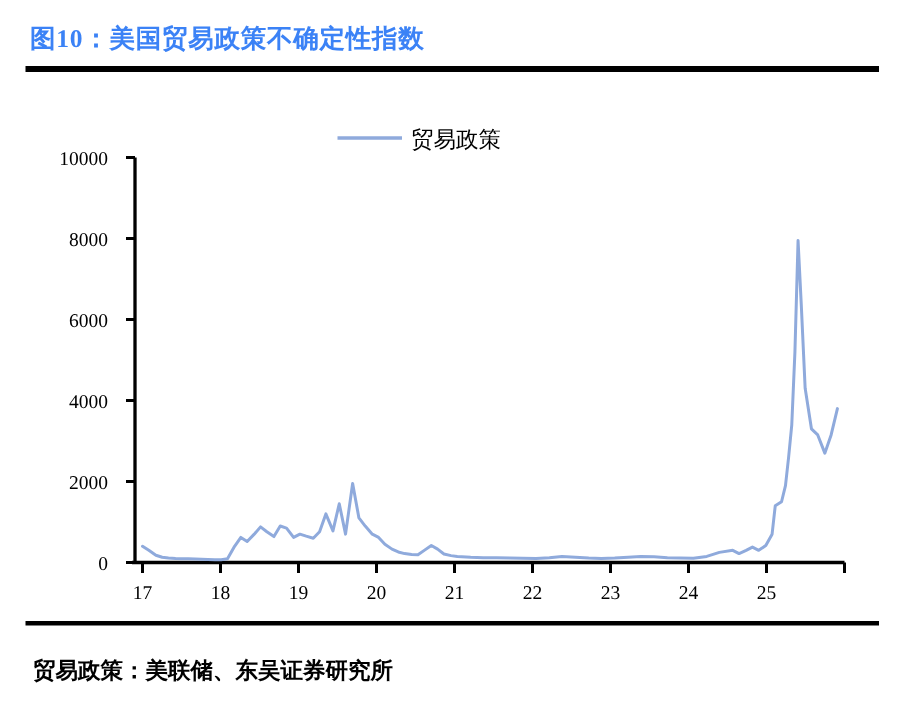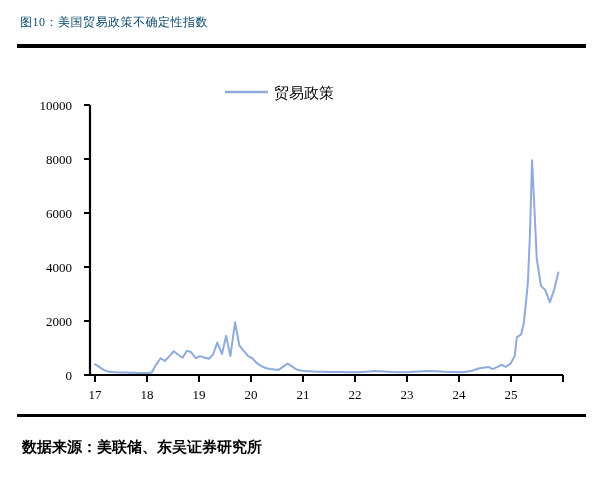--- a/index.html
+++ b/index.html
@@ -24,23 +24,23 @@
     left: 0;
     top: 0;
     width: 603px;
     height: 52px;
   }
   .fig-title {
     position: absolute;
     left: 20px;
     top: 14px;
     font-family: "Liberation Serif", "DejaVu Serif", serif;
-    font-size: 12px;
-    font-weight: normal;
-    color: #0c4a6e;
+    font-size: 17px;
+    font-weight: bold;
+    color: #3b82f6;
     letter-spacing: 0.5px;
     white-space: nowrap;
   }
   .rule-top {
     position: absolute;
     left: 17px;
     top: 44px;
     width: 569px;
     height: 4px;
     background: #000000;
@@ -168,15 +168,15 @@
         <text class="axis-text xtick-text" x="407" y="347">23</text>
         <text class="axis-text xtick-text" x="459" y="347">24</text>
         <text class="axis-text xtick-text" x="511" y="347">25</text>
       </g>
 
       <path id="series-0" class="series-path" d="M 95.00 312.20 L 99.20 314.90 L 103.92 318.14 L 108.12 319.49 L 112.31 320.03 L 117.04 320.30 L 121.23 320.44 L 125.43 320.57 L 130.15 320.70 L 134.35 320.84 L 138.55 320.98 L 143.27 321.11 L 147.47 321.11 L 151.66 320.57 L 156.39 312.20 L 160.58 306.26 L 164.78 308.96 L 169.50 304.10 L 173.70 299.24 L 177.90 302.48 L 182.62 305.72 L 186.82 298.70 L 191.01 300.05 L 195.74 306.26 L 199.93 304.10 L 204.13 305.45 L 208.85 306.80 L 213.05 302.48 L 217.25 290.60 L 221.97 301.94 L 226.17 283.85 L 230.36 304.10 L 235.09 270.35 L 239.28 293.30 L 243.48 298.70 L 248.20 304.10 L 252.40 306.26 L 256.60 310.85 L 261.32 314.09 L 265.52 315.98 L 269.71 317.06 L 274.43 317.60 L 278.63 317.87 L 282.83 314.90 L 287.55 311.66 L 291.75 314.09 L 295.95 317.33 L 300.67 318.41 L 304.87 318.95 L 313.78 319.49 L 322.18 319.76 L 331.10 319.89 L 340.02 320.03 L 348.41 320.17 L 357.33 320.30 L 366.25 319.76 L 374.65 318.95 L 383.57 319.49 L 392.48 320.03 L 400.88 320.30 L 409.80 320.03 L 418.72 319.49 L 427.11 318.95 L 436.03 319.22 L 444.95 319.76 L 453.35 320.03 L 462.26 320.17 L 471.18 318.95 L 479.58 316.25 L 488.50 314.90 L 492.70 317.06 L 497.42 314.90 L 501.61 312.74 L 505.81 314.90 L 510.53 311.66 L 514.73 304.10 L 516.83 285.20 L 518.93 283.85 L 521.03 282.50 L 523.65 271.70 L 525.75 252.80 L 527.85 231.20 L 529.95 182.60 L 532.04 108.35 L 534.14 150.20 L 536.77 206.90 L 540.96 233.90 L 545.16 237.95 L 549.88 250.10 L 554.08 237.95 L 558.28 220.40" stroke="#8FAADC"></path>
     </svg>
   </div>
 
   <div class="rule-bottom"></div>
-  <div class="source-note">数据来源：美联储、东吴证券研究所</div>
+  <div class="source-note">贸易政策：美联储、东吴证券研究所</div>
 
 </div>
 
 </body></html>

